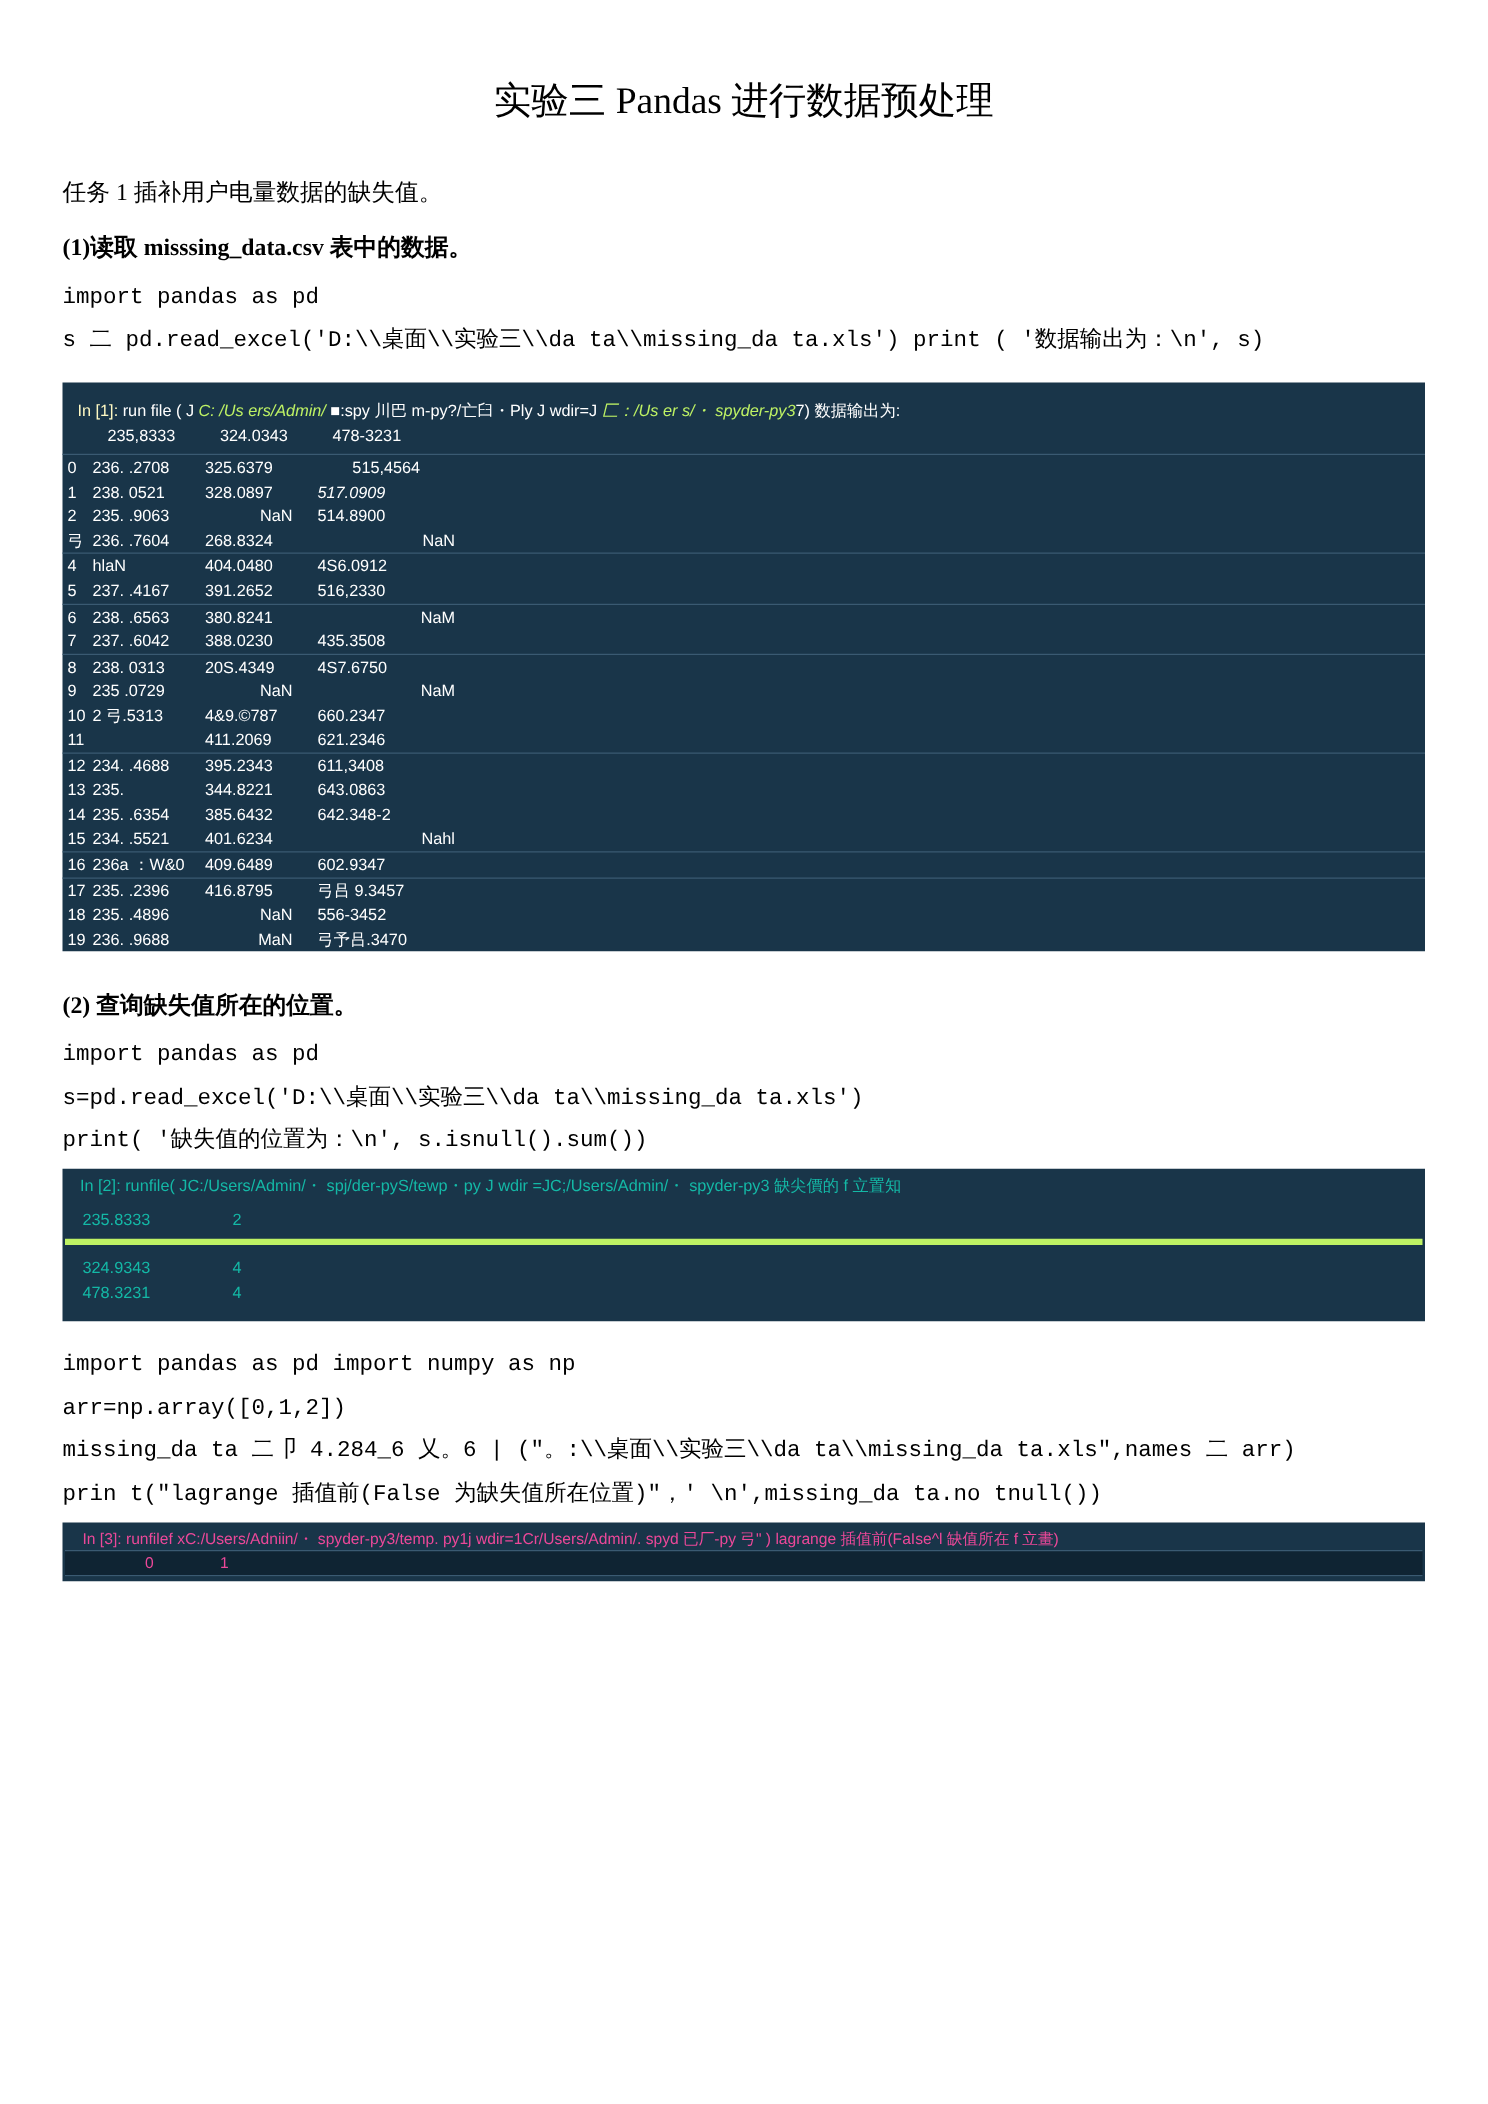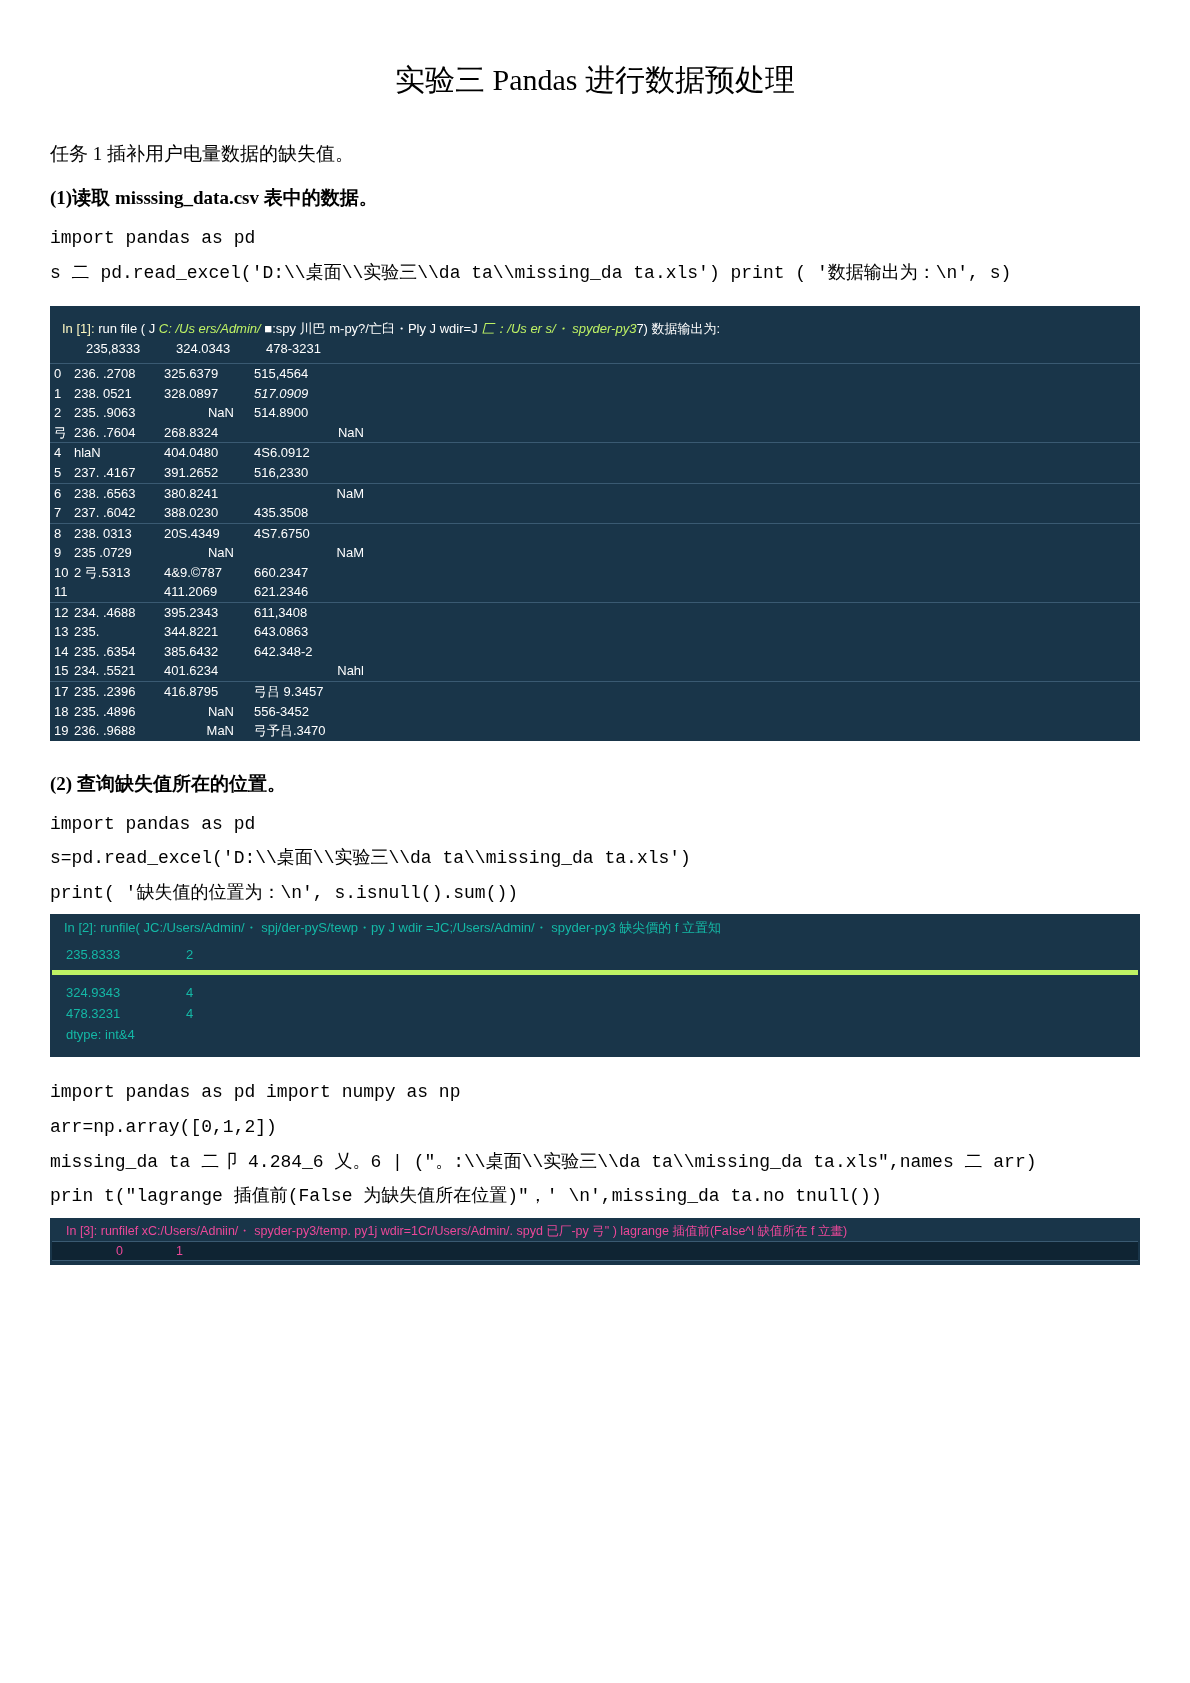--- a/index.html
+++ b/index.html
@@ -116,21 +116,21 @@
       <span>324.0343</span>
       <span>478-3231</span>
       <span></span>
     </div>
   </div>
   <div id="con1-body">
       <div class="console-row row-divider">
         <span class="idx">0</span>
         <span>236. .2708</span>
         <span>325.6379</span>
-        <span style="text-align: left;">515,4564</span>
+        <span style="text-align: center;">515,4564</span>
         <span></span>
       </div>
       <div class="console-row">
         <span class="idx">1</span>
         <span>238. 0521</span>
         <span>328.0897</span>
         <span style="text-align: left; font-style: italic;">517.0909</span>
         <span></span>
       </div>
       <div class="console-row">
@@ -225,20 +225,27 @@
         <span></span>
       </div>
       <div class="console-row">
         <span class="idx"> 15</span>
         <span>234. .5521</span>
         <span>401.6234</span>
         <span style="text-align: right;">Nahl</span>
         <span></span>
       </div>
       <div class="console-row row-divider">
+        <span class="idx">16</span>
+        <span>236a ：W&amp;0</span>
+        <span>409.6489</span>
+        <span style="text-align: left;">602.9347</span>
+        <span></span>
+      </div>
+      <div class="console-row row-divider">
         <span class="idx">17</span>
         <span>235. .2396</span>
         <span>416.8795</span>
         <span style="text-align: left;">弓吕 9.3457</span>
         <span></span>
       </div>
       <div class="console-row">
         <span class="idx">18</span>
         <span>235. .4896</span>
         <span style="text-align: right; padding-right: 20px;">NaN</span>
@@ -275,25 +282,20 @@
       <span></span>
   </div>
   <div class="row2">
     <span>324.9343</span>
     <span>4</span>
       <span></span>
   </div>
   <div class="row2">
     <span>478.3231</span>
     <span>4</span>
-      <span></span>
-  </div>
-  <div class="row2">
-    <span>dtype: int&amp;4</span>
-      <span></span>
       <span></span>
   </div>
 </div>
 
 <div class="code-mono">import pandas as pd import numpy as np</div>
 <div class="code-mono">arr=np.array([0,1,2])</div>
 <div class="code-mono">missing_da ta 二卩 4.284_6 乂。6 | ("。:\\桌面\\实验三\\da ta\\missing_da ta.xls",names 二 arr)</div>
 <div class="code-mono">prin t("lagrange 插值前(False 为缺失值所在位置)"，' \n',missing_da ta.no tnull())</div>
 
 <div class="console3">

